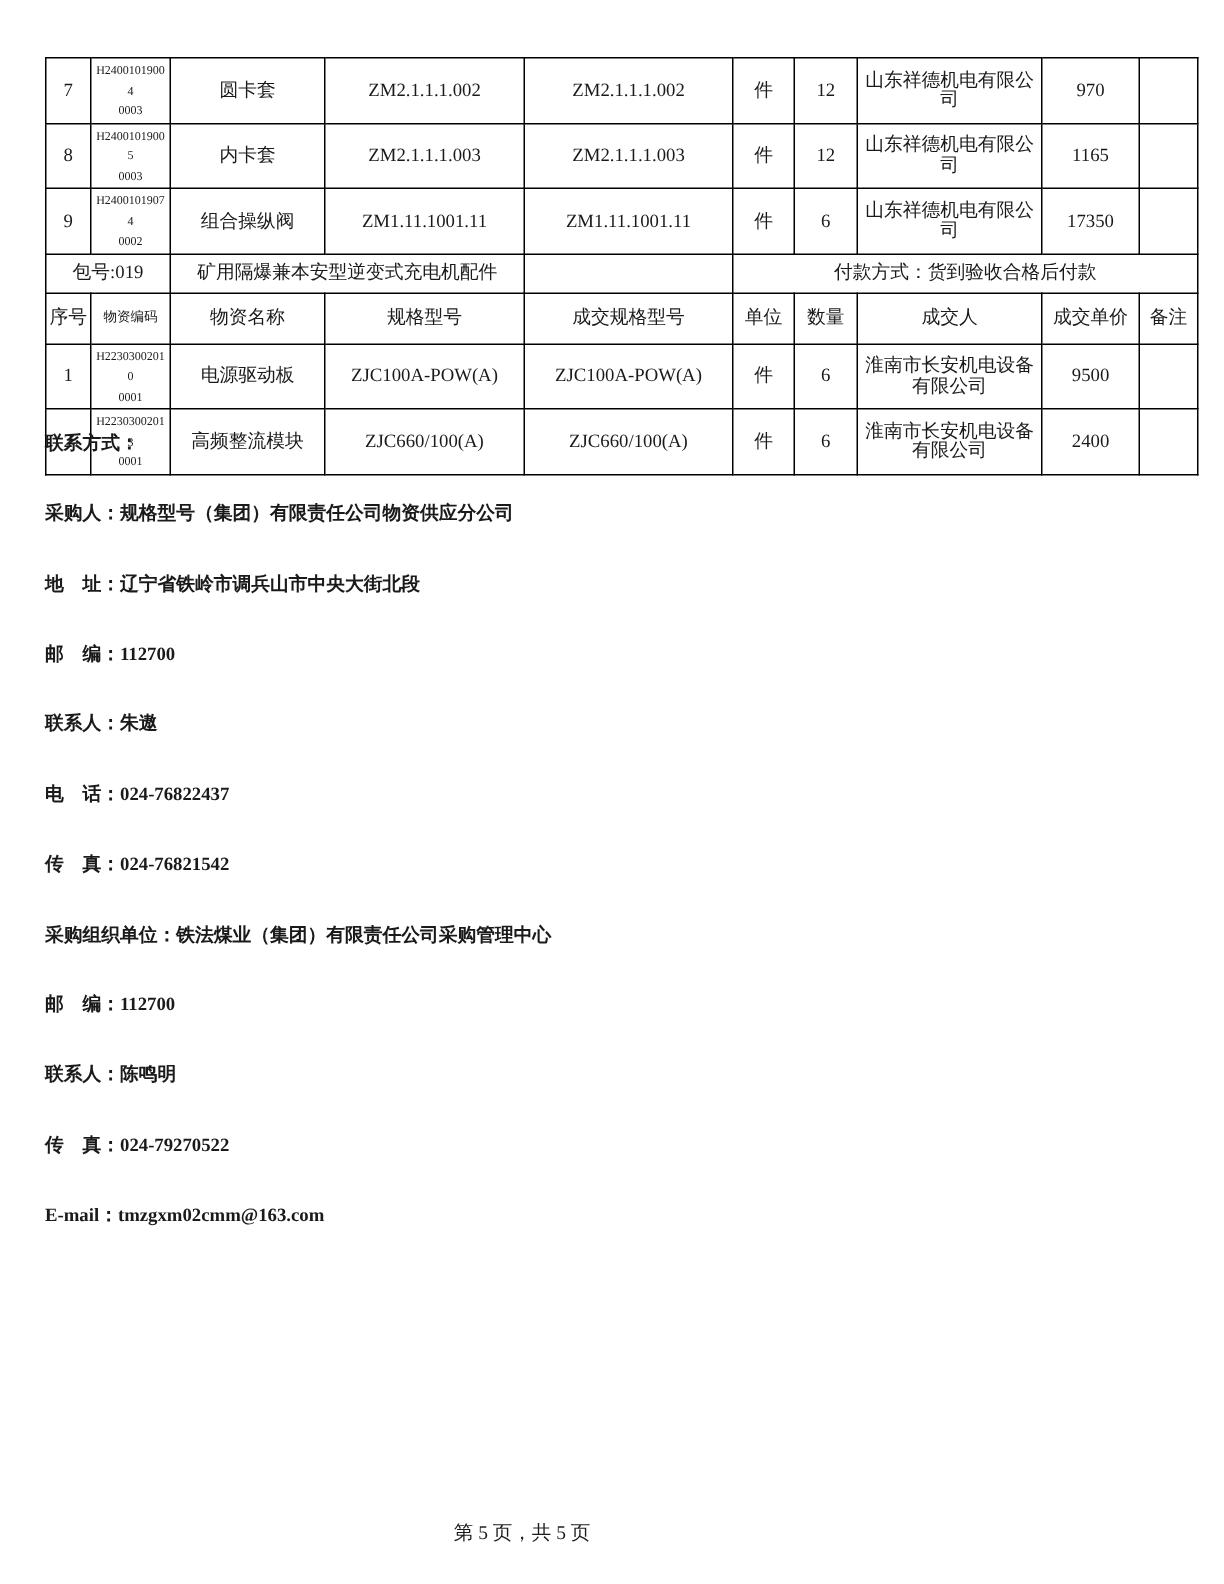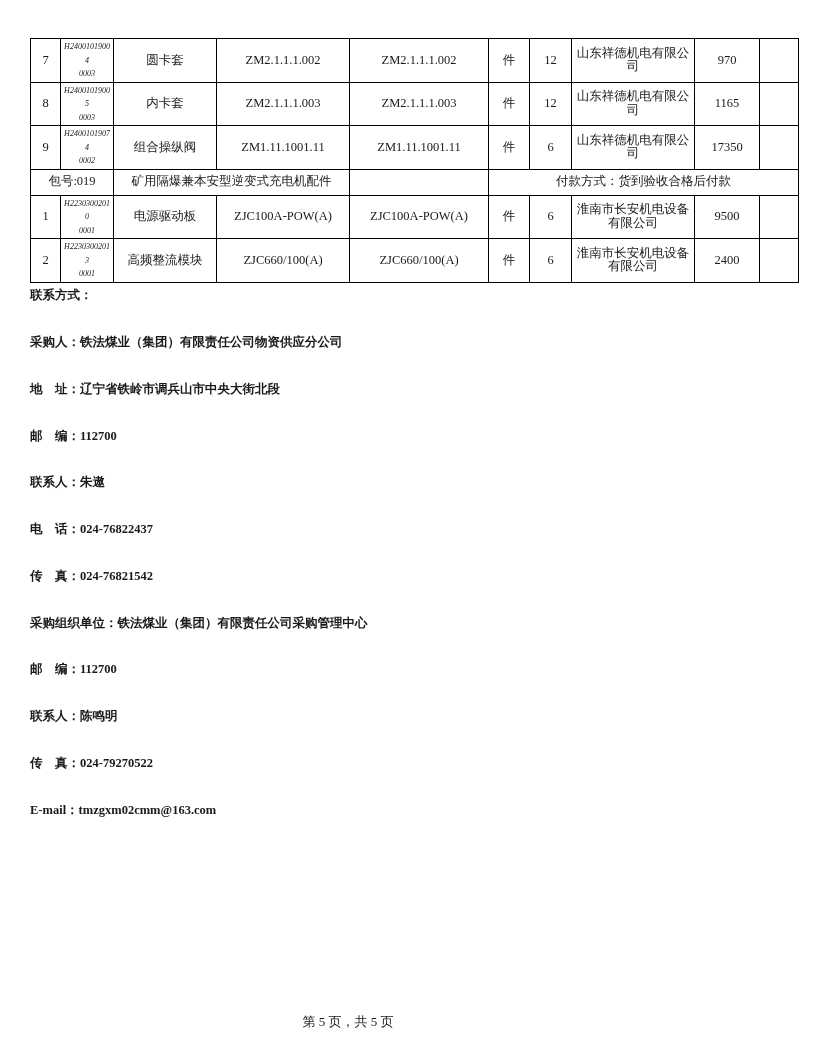--- a/index.html
+++ b/index.html
@@ -23,21 +23,21 @@
     padding:1px 2px;
     line-height:13.5px;
     overflow:hidden;
     word-break:break-all;
   }
   .r-item{height:31px;}
   .r-pkg{height:26px;margin-top:32px;}
   .r-head{height:34px;}
   .r-item2{height:32px;}
   td.code{font-size:8px;line-height:9px;padding:1px 0;}
-  td.code span{display:block;font-style:italic;}
+  td.code span{display:block;}
   td.code-head{font-size:9px;}
   .contact{
     position:absolute;left:30px;top:257px;width:740px;
     font-size:12.5px;line-height:15.6px;
     white-space:pre-wrap;
   }
   .contact div{height:15.6px;font-weight:bold;}
   .footer{
     position:absolute;left:0;top:1013px;width:696px;
     text-align:center;font-size:13px;
@@ -111,20 +111,32 @@
       <td></td>
     </tr>
 
     <tr class="r-pkg">
       <td colspan="2">包号:019</td>
       <td colspan="2">矿用隔爆兼本安型逆变式充电机配件</td>
       <td></td>
       <td colspan="5">付款方式：货到验收合格后付款</td>
     </tr>
 
+    <tr class="r-head">
+      <td>序号</td>
+      <td class="code-head">物资编码</td>
+      <td>物资名称</td>
+      <td>规格型号</td>
+      <td>成交规格型号</td>
+      <td>单位</td>
+      <td>数量</td>
+      <td>成交人</td>
+      <td>成交单价</td>
+      <td>备注</td>
+    </tr>
 
     <tr class="r-item2">
       <td>1</td>
       <td class="code">
         <span>H22303002010</span>
         <span>0001</span>
       </td>
       <td>电源驱动板</td>
       <td>ZJC100A-POW(A)</td>
       <td>ZJC100A-POW(A)</td>
@@ -148,21 +160,21 @@
       <td>6</td>
       <td>淮南市长安机电设备有限公司</td>
       <td>2400</td>
       <td></td>
     </tr>
   </tbody>
     </table>
 
   <div class="contact">
     <div>联系方式：</div>
-    <div>采购人：铁法煤业（集团）有限责任公司物资供应分公司</div>
+    <div>采购人：规格型号（集团）有限责任公司物资供应分公司</div>
     <div>地　址：辽宁省铁岭市调兵山市中央大街北段</div>
     <div>邮　编：112700</div>
     <div>联系人：朱遨</div>
     <div>电　话：024-76822437</div>
     <div>传　真：024-76821542</div>
     <div>采购组织单位：铁法煤业（集团）有限责任公司采购管理中心</div>
     <div>邮　编：112700</div>
     <div>联系人：陈鸣明</div>
     <div>传　真：024-79270522</div>
     <div>E-mail：tmzgxm02cmm@163.com</div>

